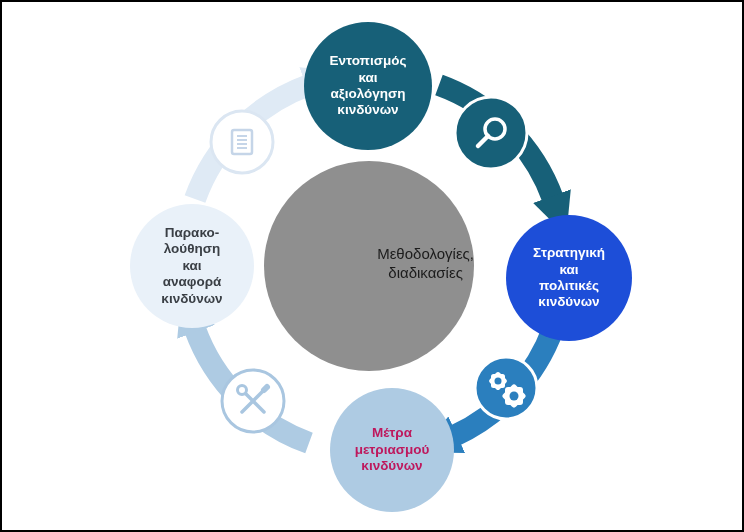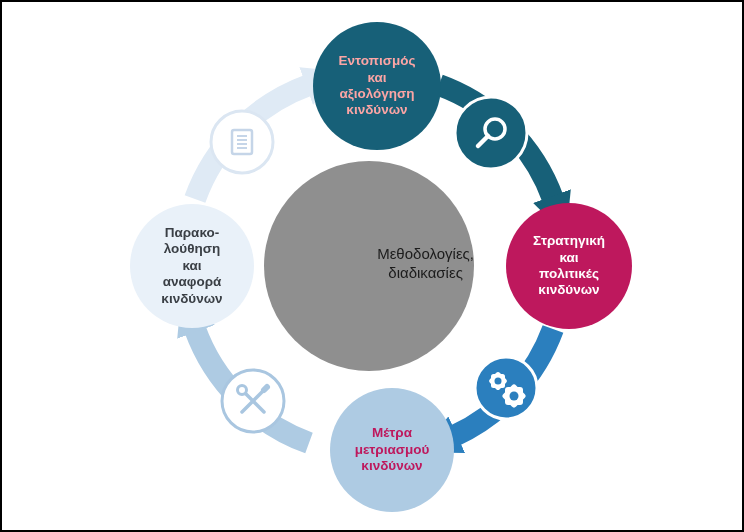--- a/index.html
+++ b/index.html
@@ -17,22 +17,22 @@
     position:absolute;border-radius:50%;
     display:flex;align-items:center;justify-content:center;
     text-align:center;
   }
   .node span{
     white-space:pre-line;
     font-weight:700;
     font-size:13.5px;
     line-height:1.22;
   }
-  .node-top{left:311px;top:20px;width:128px;height:128px;background:#176078;color:#fca5a5;}
-  .node-right{left:504px;top:201px;width:126px;height:126px;background:#be185d;color:#ffffff;justify-content:center;}
+  .node-top{left:302px;top:20px;width:128px;height:128px;background:#176078;color:#ffffff;}
+  .node-right{left:504px;top:213px;width:126px;height:126px;background:#1d4ed8;color:#ffffff;justify-content:center;}
   .node-bottom{left:328px;top:386px;width:124px;height:124px;background:#aecbe3;color:#be185d;}
   .node-left{left:128px;top:202px;width:124px;height:124px;background:#e9f1f9;color:#3a3f45;}
   .center-circle{
     left:262px;top:159px;width:210px;height:210px;
     background:#8f8f8f;color:#1c1c1c;
     flex-direction:column;align-items:flex-end;justify-content:stretch;
     overflow:hidden;
   }
   .center-half{
     flex:1;display:flex;align-items:center;justify-content:center;

